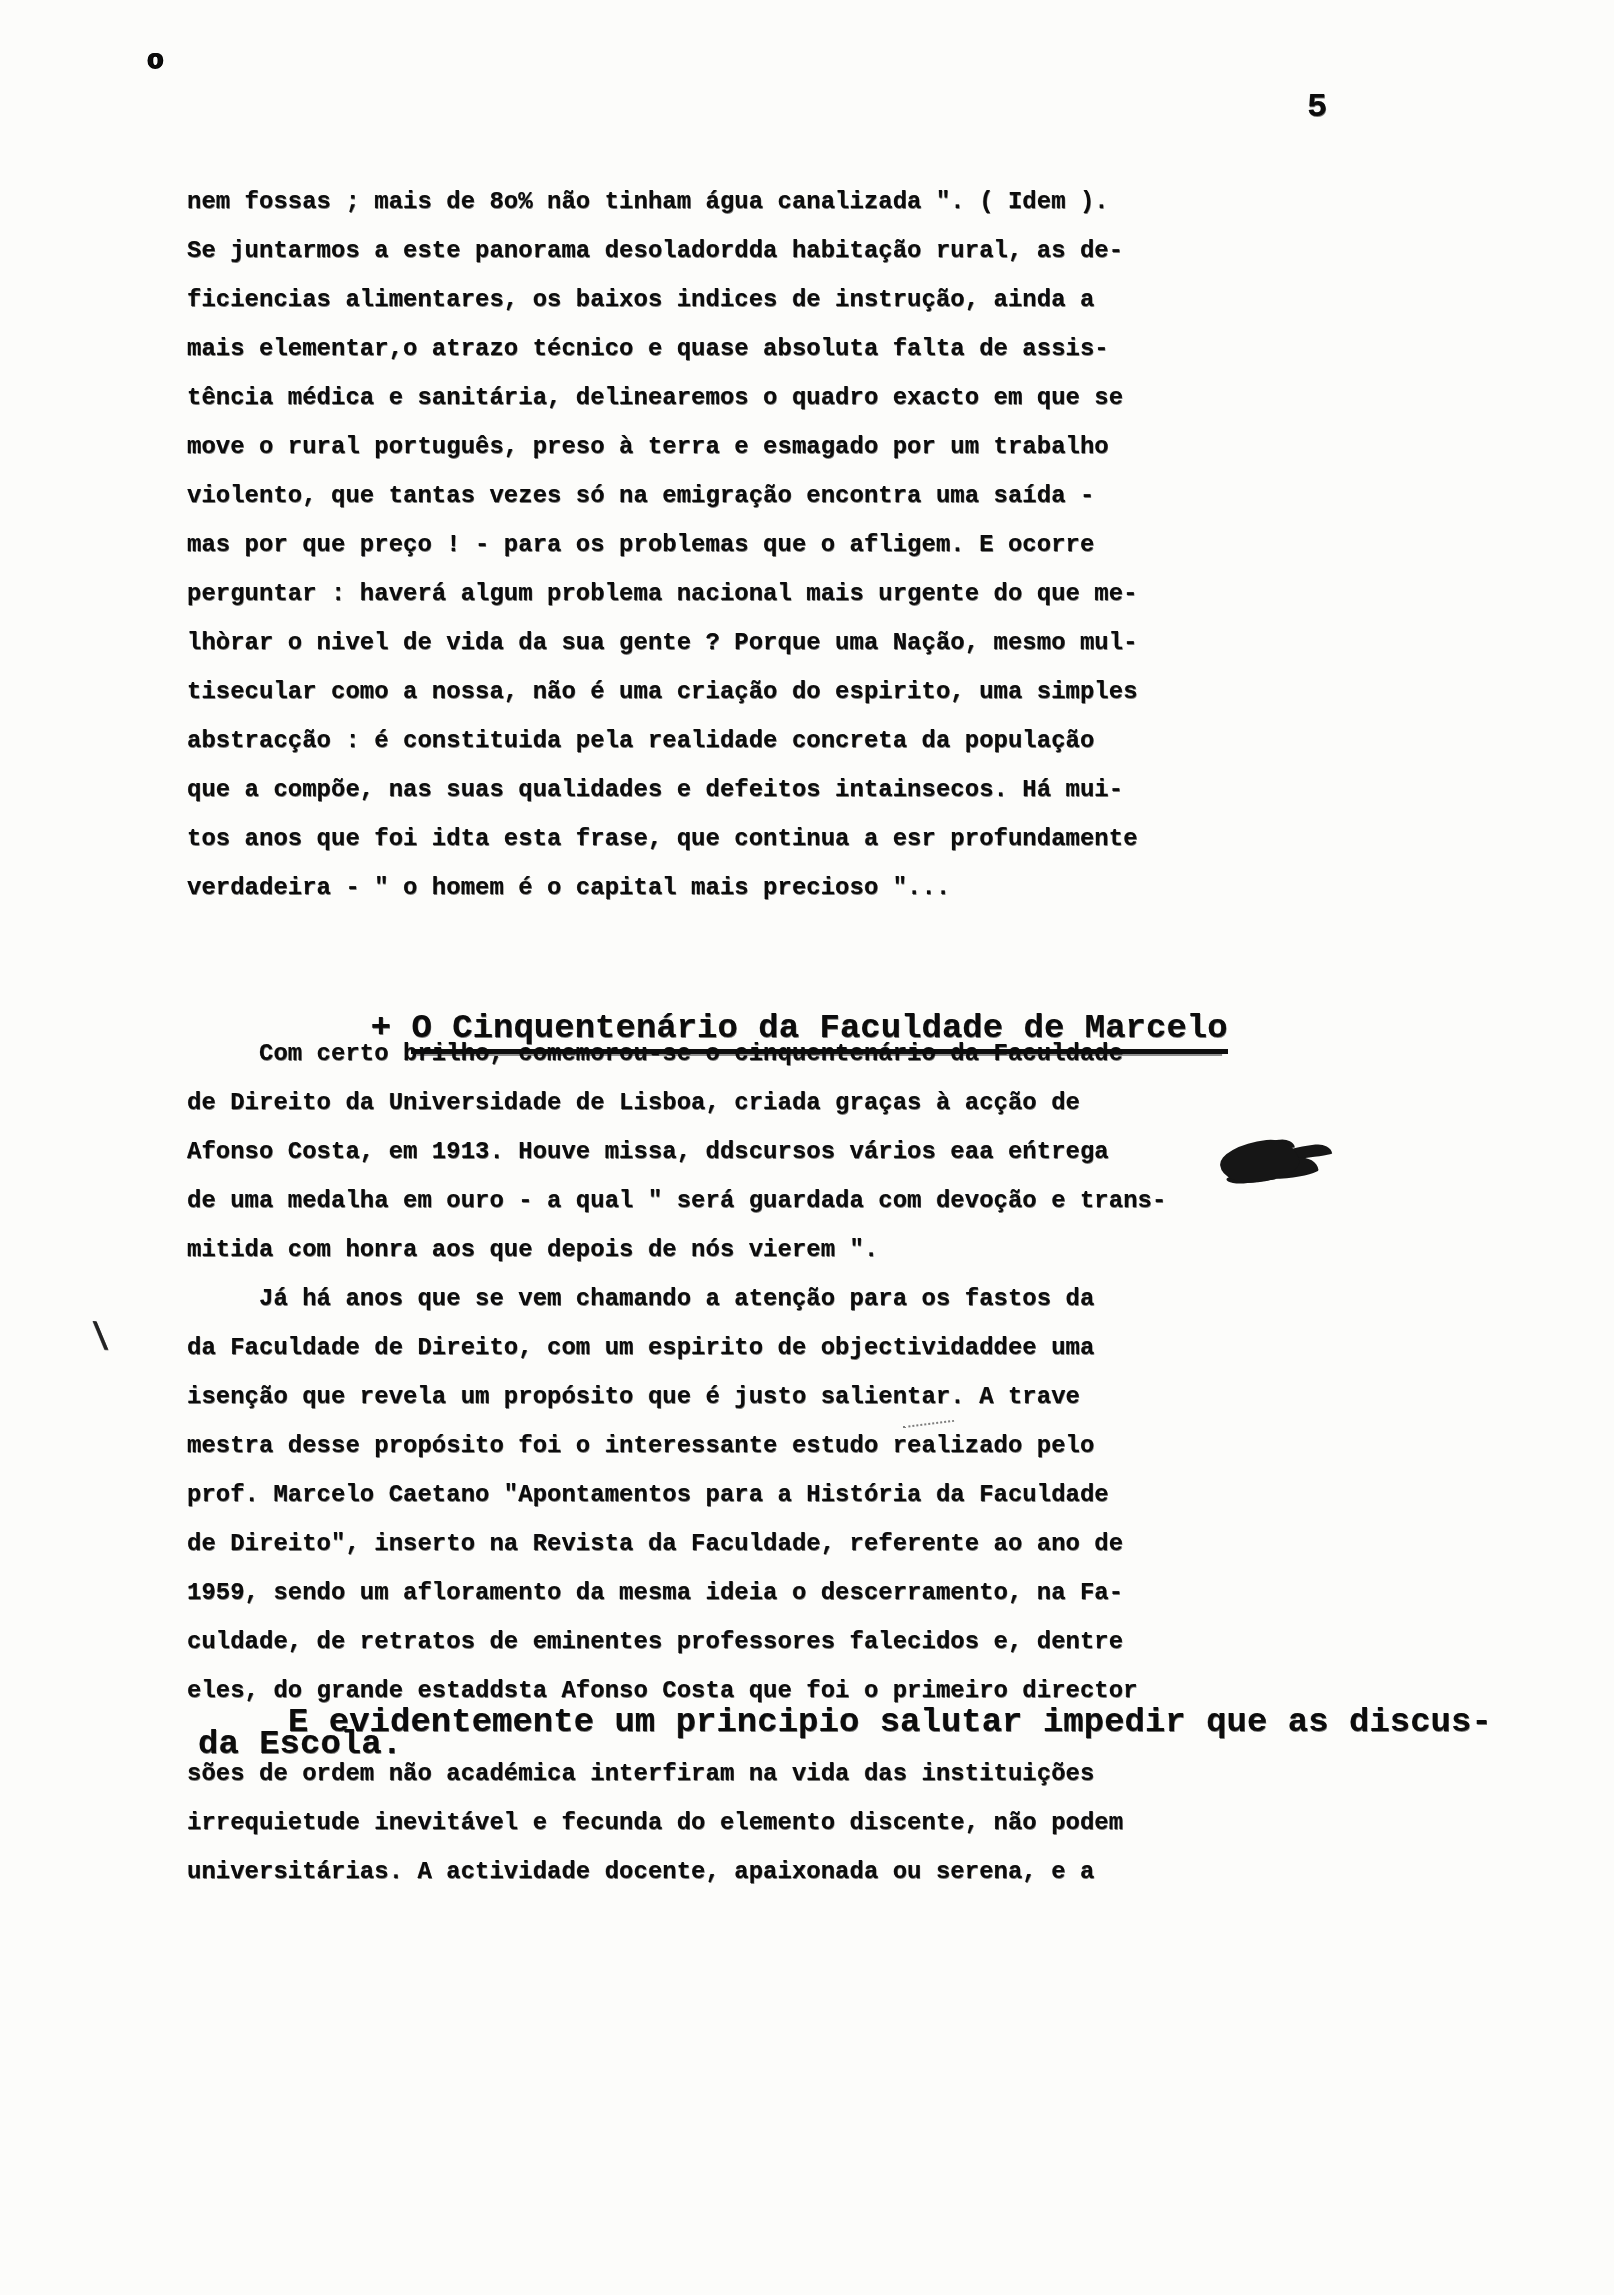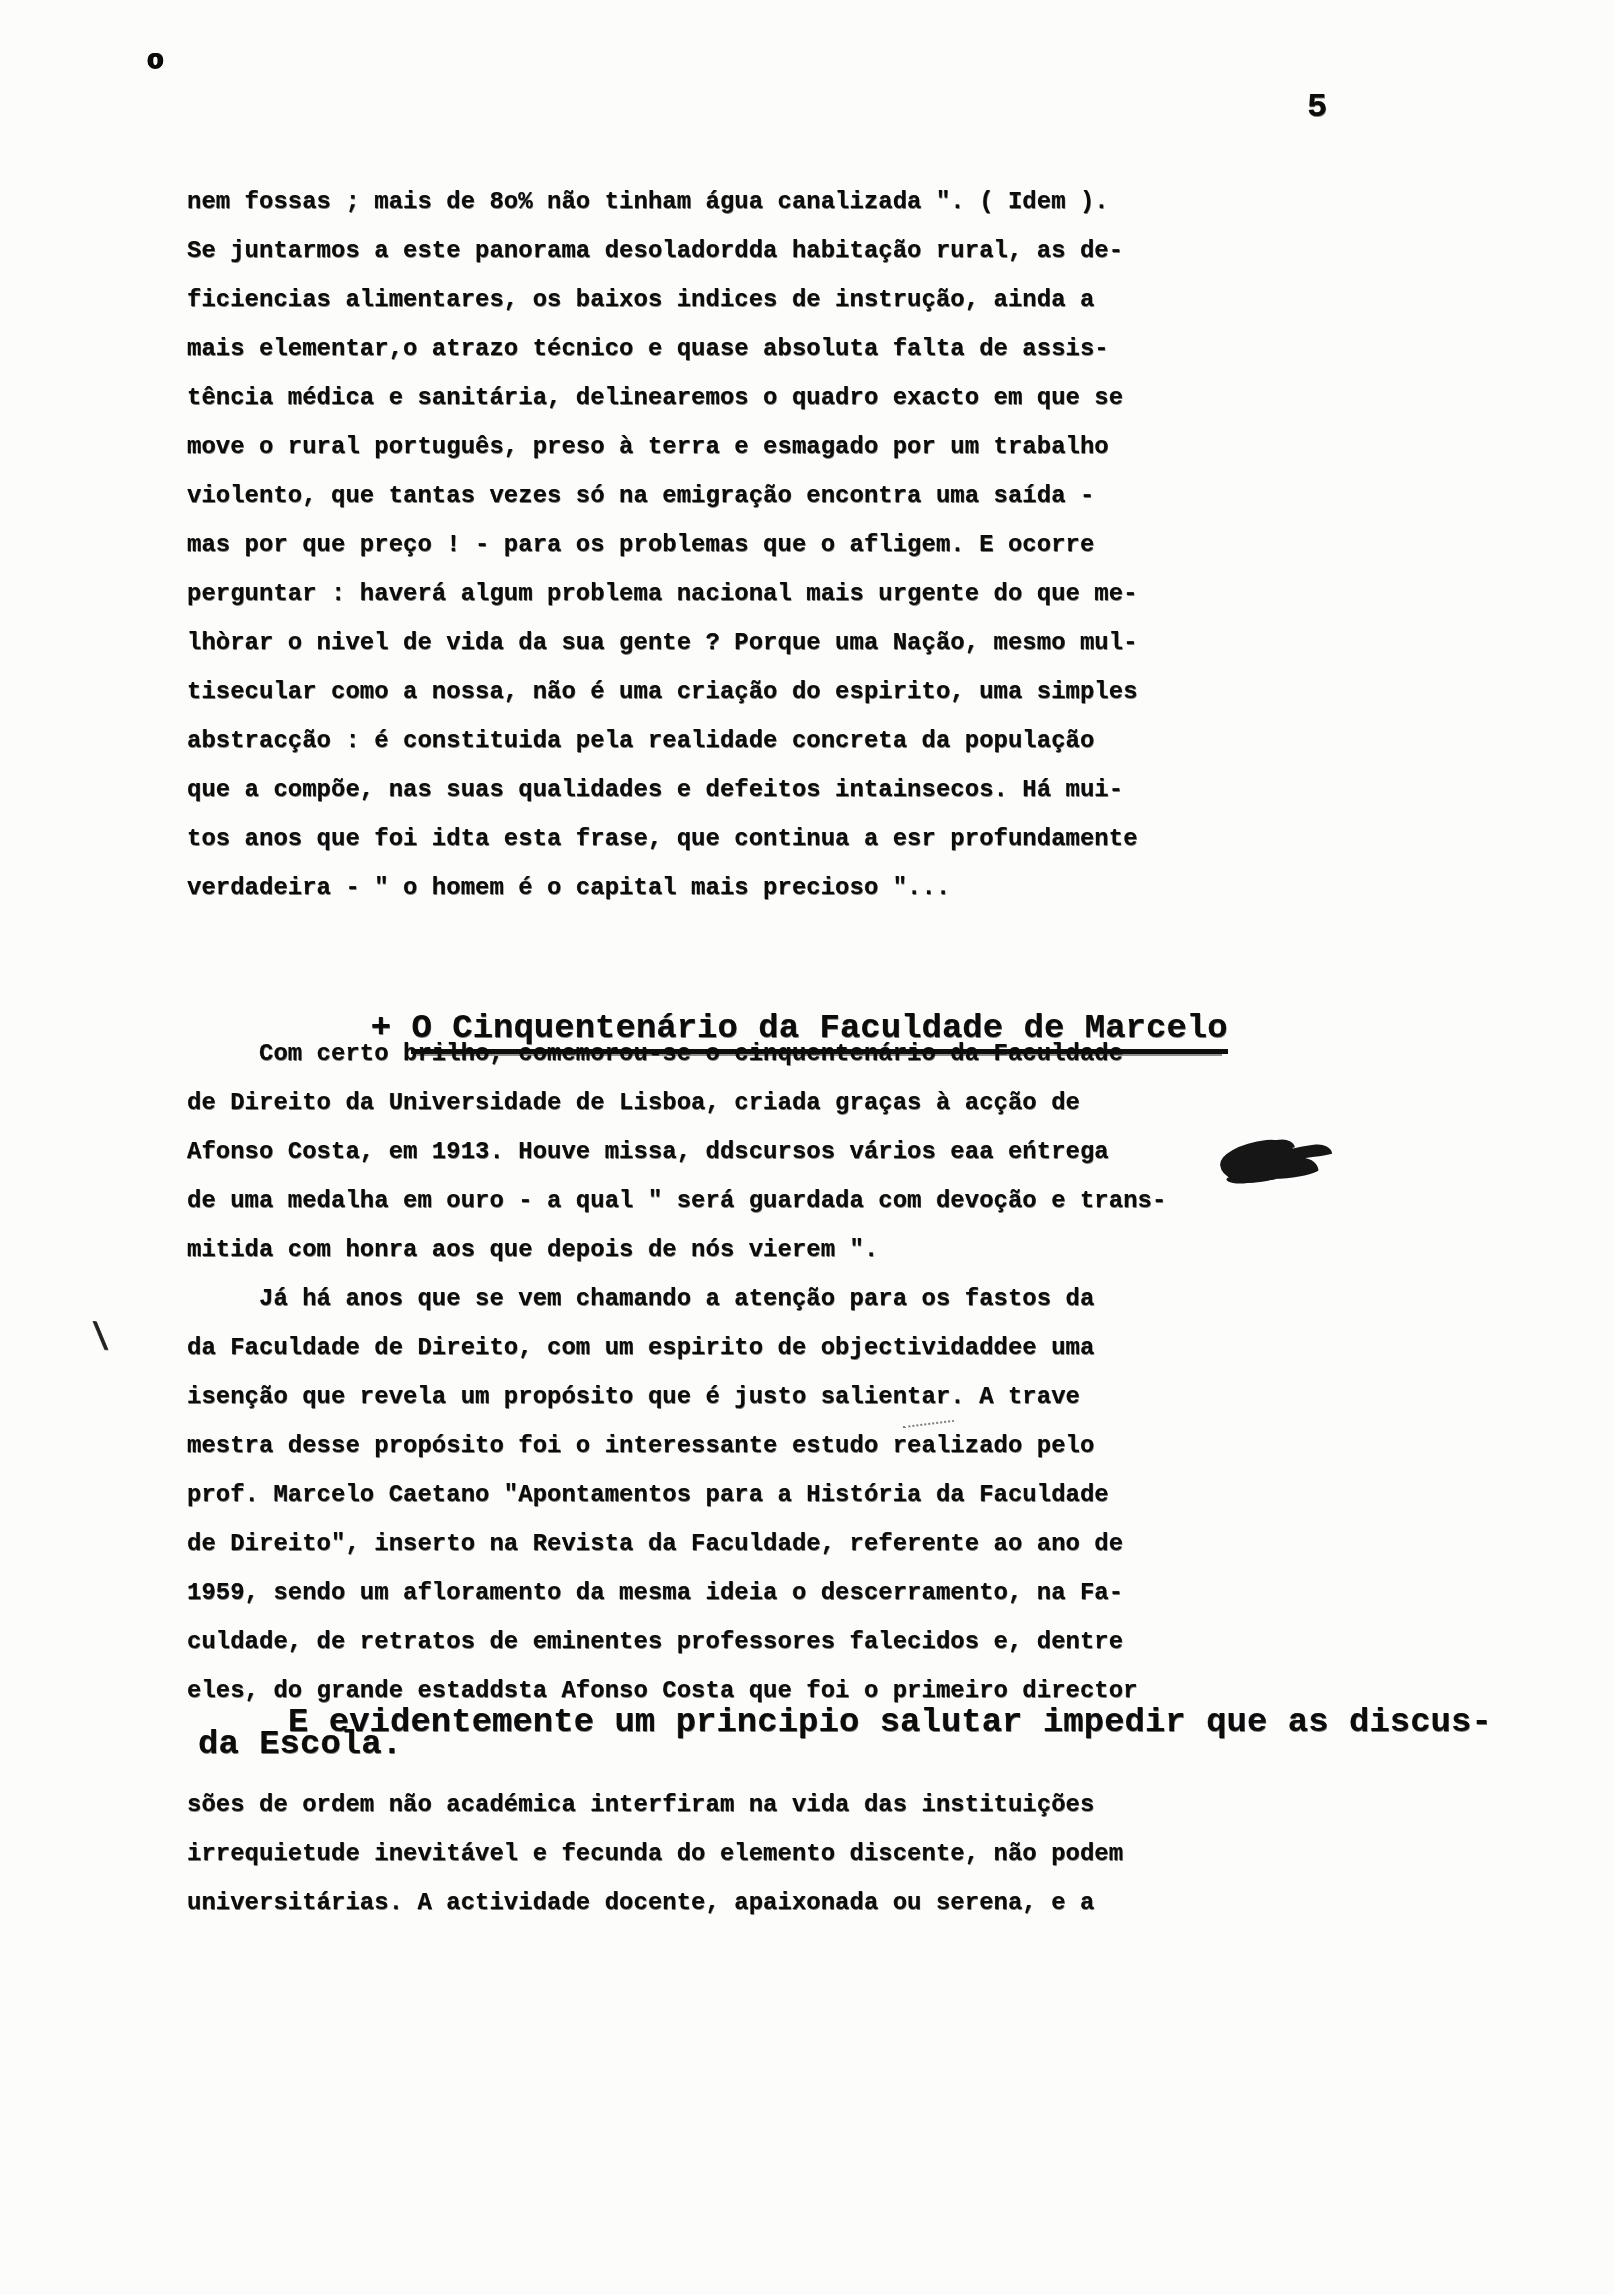--- a/index.html
+++ b/index.html
@@ -59,21 +59,21 @@
   .para2 { top: 1029px; }
   .para3 { top: 1274px; }
   .overlap-line {
     position: absolute;
     font-size: 34px;
     line-height: 49px;
     white-space: pre;
   }
   .overlap-a { left: 198px; top: 1720px; }
   .overlap-b { left: 288px; top: 1698px; }
-  .para4 { top: 1749px; margin-top: 31px; }
+  .para4 { top: 1749px; }
   .smudge {
     position: absolute;
     left: 1220px; top: 1141px;
     width: 79px; height: 41px;
     background: #050505;
     border-radius: 62% 38% 55% 45% / 48% 62% 38% 52%;
     transform: rotate(-7deg);
     opacity: 0.93;
     box-shadow:
       29px 10.5px 0 -11px #050505,

